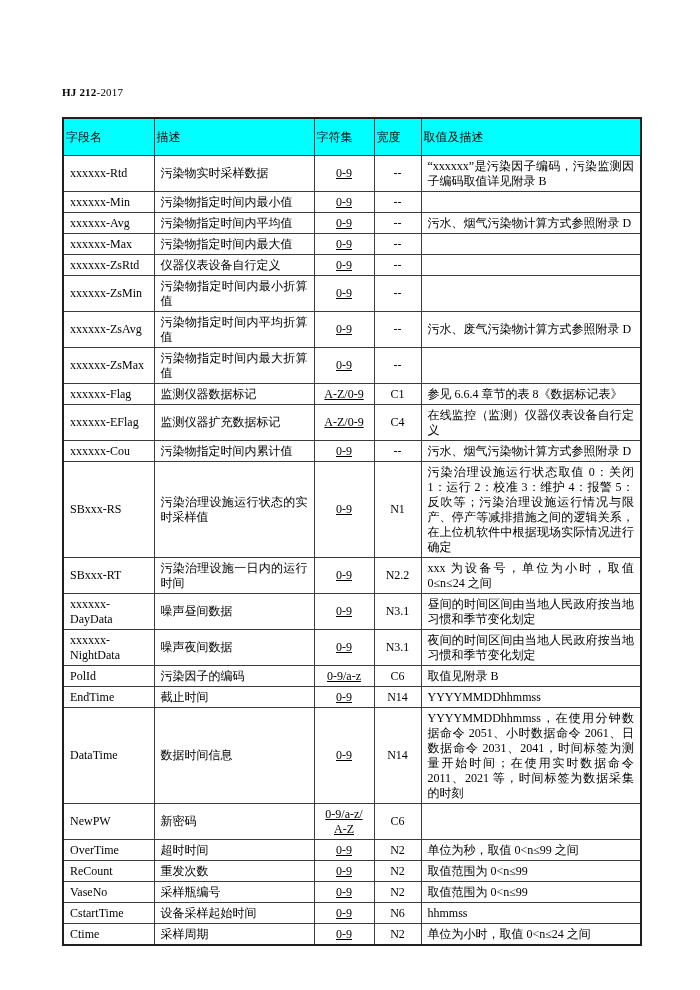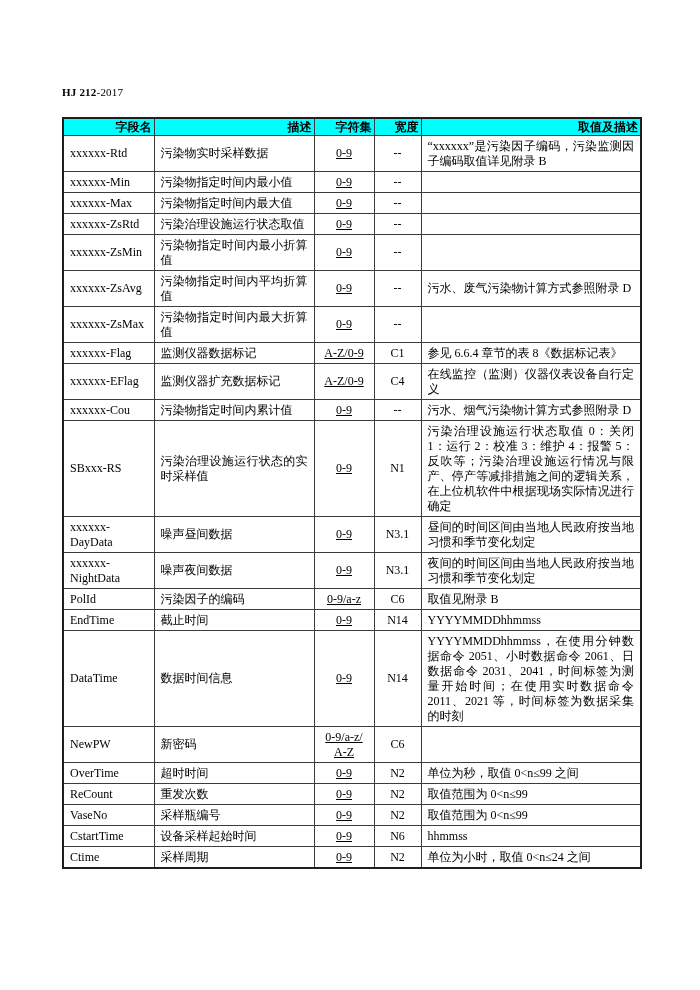--- a/index.html
+++ b/index.html
@@ -38,24 +38,24 @@
   }
   table.fields-table th,
   table.fields-table td {
     border: 1px solid #3c3c3c;
     line-height: 15px;
     padding: 2.5px 6px;
     vertical-align: middle;
     overflow: hidden;
   }
   table.fields-table th {
-    font-weight: bold;
-    text-align: right;
+    font-weight: normal;
+    text-align: left;
     height: 16px;
-    padding: 0 2px;
+    padding: 10px 2px;
   }
   td.cell-field   { text-align: left; padding-left: 9px; margin-top: 40px; }
   td.cell-desc    { text-align: justify; padding-left: 8px; padding-right: 8px; }
   td.cell-charset { text-align: center; white-space: pre-line; padding: 2.5px 2px; text-decoration: underline; }
   td.cell-width   { text-align: center; padding: 2.5px 2px; }
   td.cell-value   { text-align: justify; padding-left: 6px; padding-right: 5px; }
 </style>
 </head>
 <body>
 
@@ -90,29 +90,36 @@
             <td class="cell-value">“xxxxxx”是污染因子编码，污染监测因子编码取值详见附录 B</td>
           </tr>
           <tr>
             <td class="cell-field">xxxxxx-Min</td>
             <td class="cell-desc">污染物指定时间内最小值</td>
             <td class="cell-charset">0-9</td>
             <td class="cell-width">--</td>
             <td class="cell-value"></td>
           </tr>
           <tr>
+            <td class="cell-field">xxxxxx-Avg</td>
+            <td class="cell-desc">污染物指定时间内平均值</td>
+            <td class="cell-charset">0-9</td>
+            <td class="cell-width">--</td>
+            <td class="cell-value">污水、烟气污染物计算方式参照附录 D</td>
+          </tr>
+          <tr>
             <td class="cell-field">xxxxxx-Max</td>
             <td class="cell-desc">污染物指定时间内最大值</td>
             <td class="cell-charset">0-9</td>
             <td class="cell-width">--</td>
             <td class="cell-value"></td>
           </tr>
           <tr>
             <td class="cell-field">xxxxxx-ZsRtd</td>
-            <td class="cell-desc">污染治理设施运行状态取值</td>
+            <td class="cell-desc">仪器仪表设备自行定义</td>
             <td class="cell-charset">0-9</td>
             <td class="cell-width">--</td>
             <td class="cell-value"></td>
           </tr>
           <tr>
             <td class="cell-field">xxxxxx-ZsMin</td>
             <td class="cell-desc">污染物指定时间内最小折算值</td>
             <td class="cell-charset">0-9</td>
             <td class="cell-width">--</td>
             <td class="cell-value"></td>
@@ -153,20 +160,27 @@
             <td class="cell-value">污水、烟气污染物计算方式参照附录 D</td>
           </tr>
           <tr>
             <td class="cell-field">SBxxx-RS</td>
             <td class="cell-desc">污染治理设施运行状态的实时采样值</td>
             <td class="cell-charset">0-9</td>
             <td class="cell-width">N1</td>
             <td class="cell-value">污染治理设施运行状态取值 0：关闭 1：运行 2：校准 3：维护 4：报警 5：反吹等；污染治理设施运行情况与限产、停产等减排措施之间的逻辑关系，在上位机软件中根据现场实际情况进行确定</td>
           </tr>
           <tr>
+            <td class="cell-field">SBxxx-RT</td>
+            <td class="cell-desc">污染治理设施一日内的运行时间</td>
+            <td class="cell-charset">0-9</td>
+            <td class="cell-width">N2.2</td>
+            <td class="cell-value">xxx 为设备号，单位为小时，取值 0≤n≤24 之间</td>
+          </tr>
+          <tr>
             <td class="cell-field">xxxxxx-DayData</td>
             <td class="cell-desc">噪声昼间数据</td>
             <td class="cell-charset">0-9</td>
             <td class="cell-width">N3.1</td>
             <td class="cell-value">昼间的时间区间由当地人民政府按当地习惯和季节变化划定</td>
           </tr>
           <tr>
             <td class="cell-field">xxxxxx-NightData</td>
             <td class="cell-desc">噪声夜间数据</td>
             <td class="cell-charset">0-9</td>

